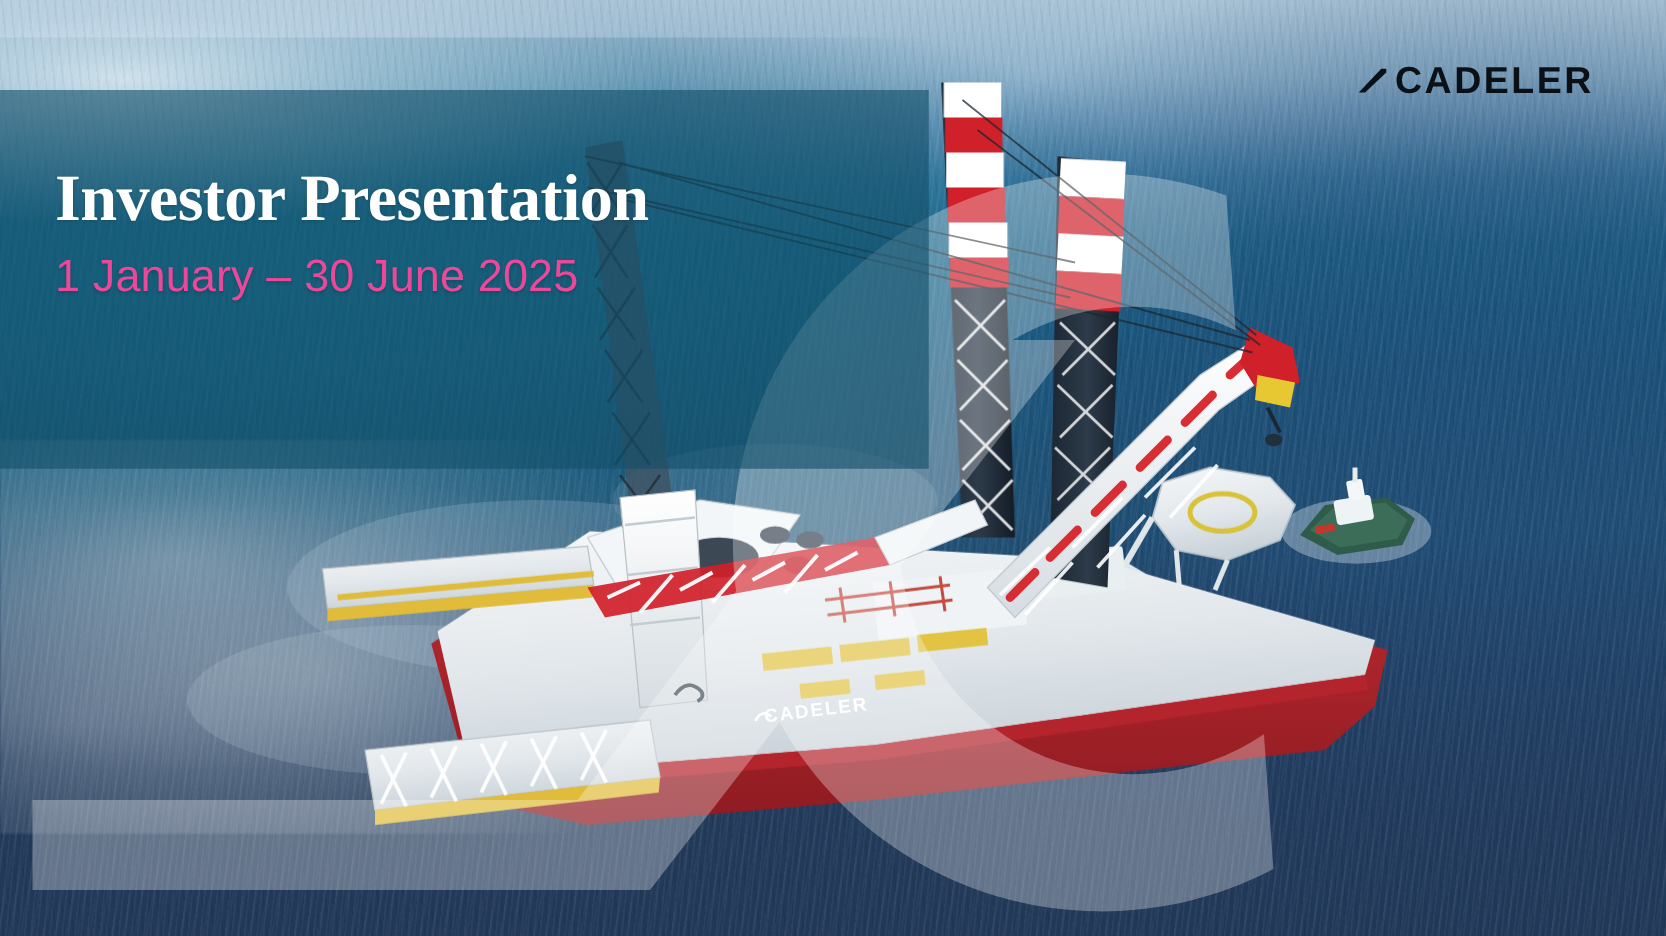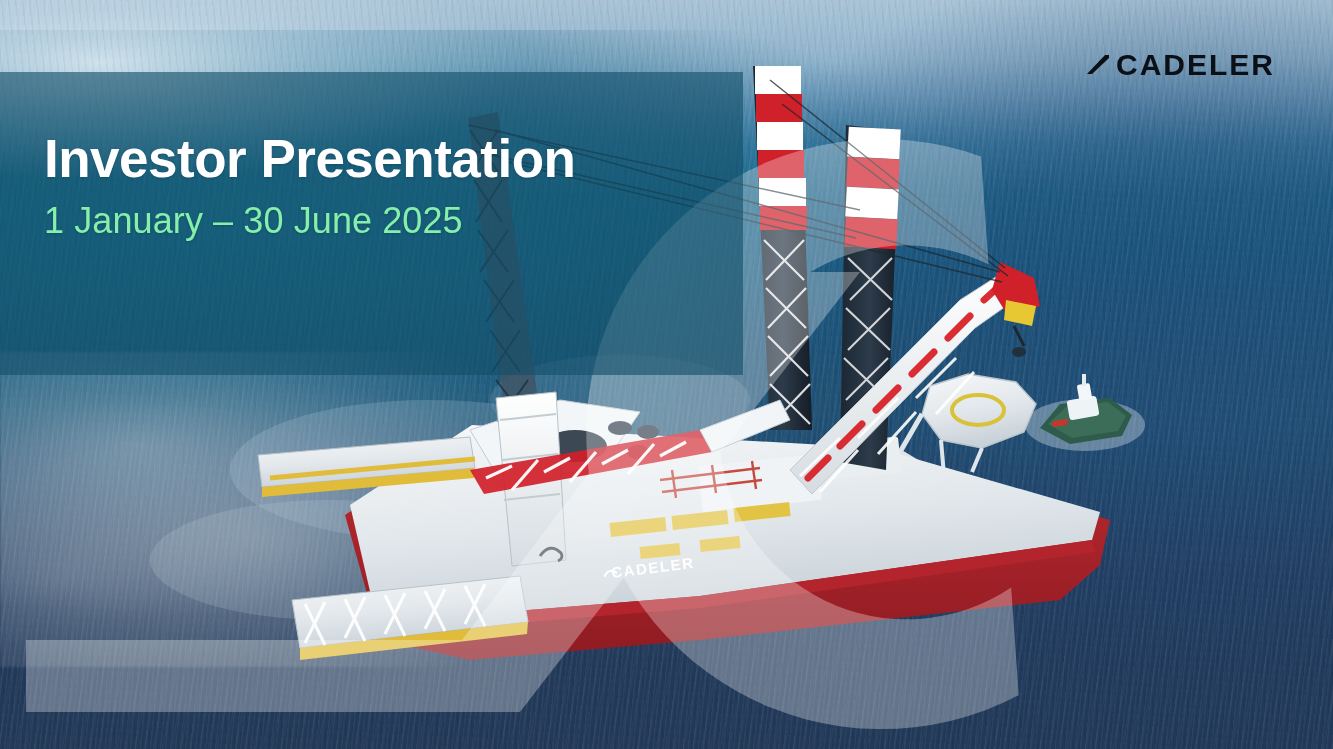--- a/index.html
+++ b/index.html
@@ -98,23 +98,24 @@
     left:44px; top:130px;
     width:700px;
   }
   .title-line{
     color:#ffffff;
     font-size:53px;
     line-height:58px;
     font-weight:bold;
     letter-spacing:-0.5px;
     text-shadow:0 1px 3px rgba(0,0,0,.18);
+    font-family:Liberation Serif, serif;
   }
   .subtitle-line{
-    color:#86efac;
+    color:#ec4899;
     font-size:36px;
     line-height:46px;
     font-weight:400;
     margin-top:10px;
     letter-spacing:0.1px;
     text-shadow:0 1px 3px rgba(0,0,0,.18);
   }
 
   
   .brand{

